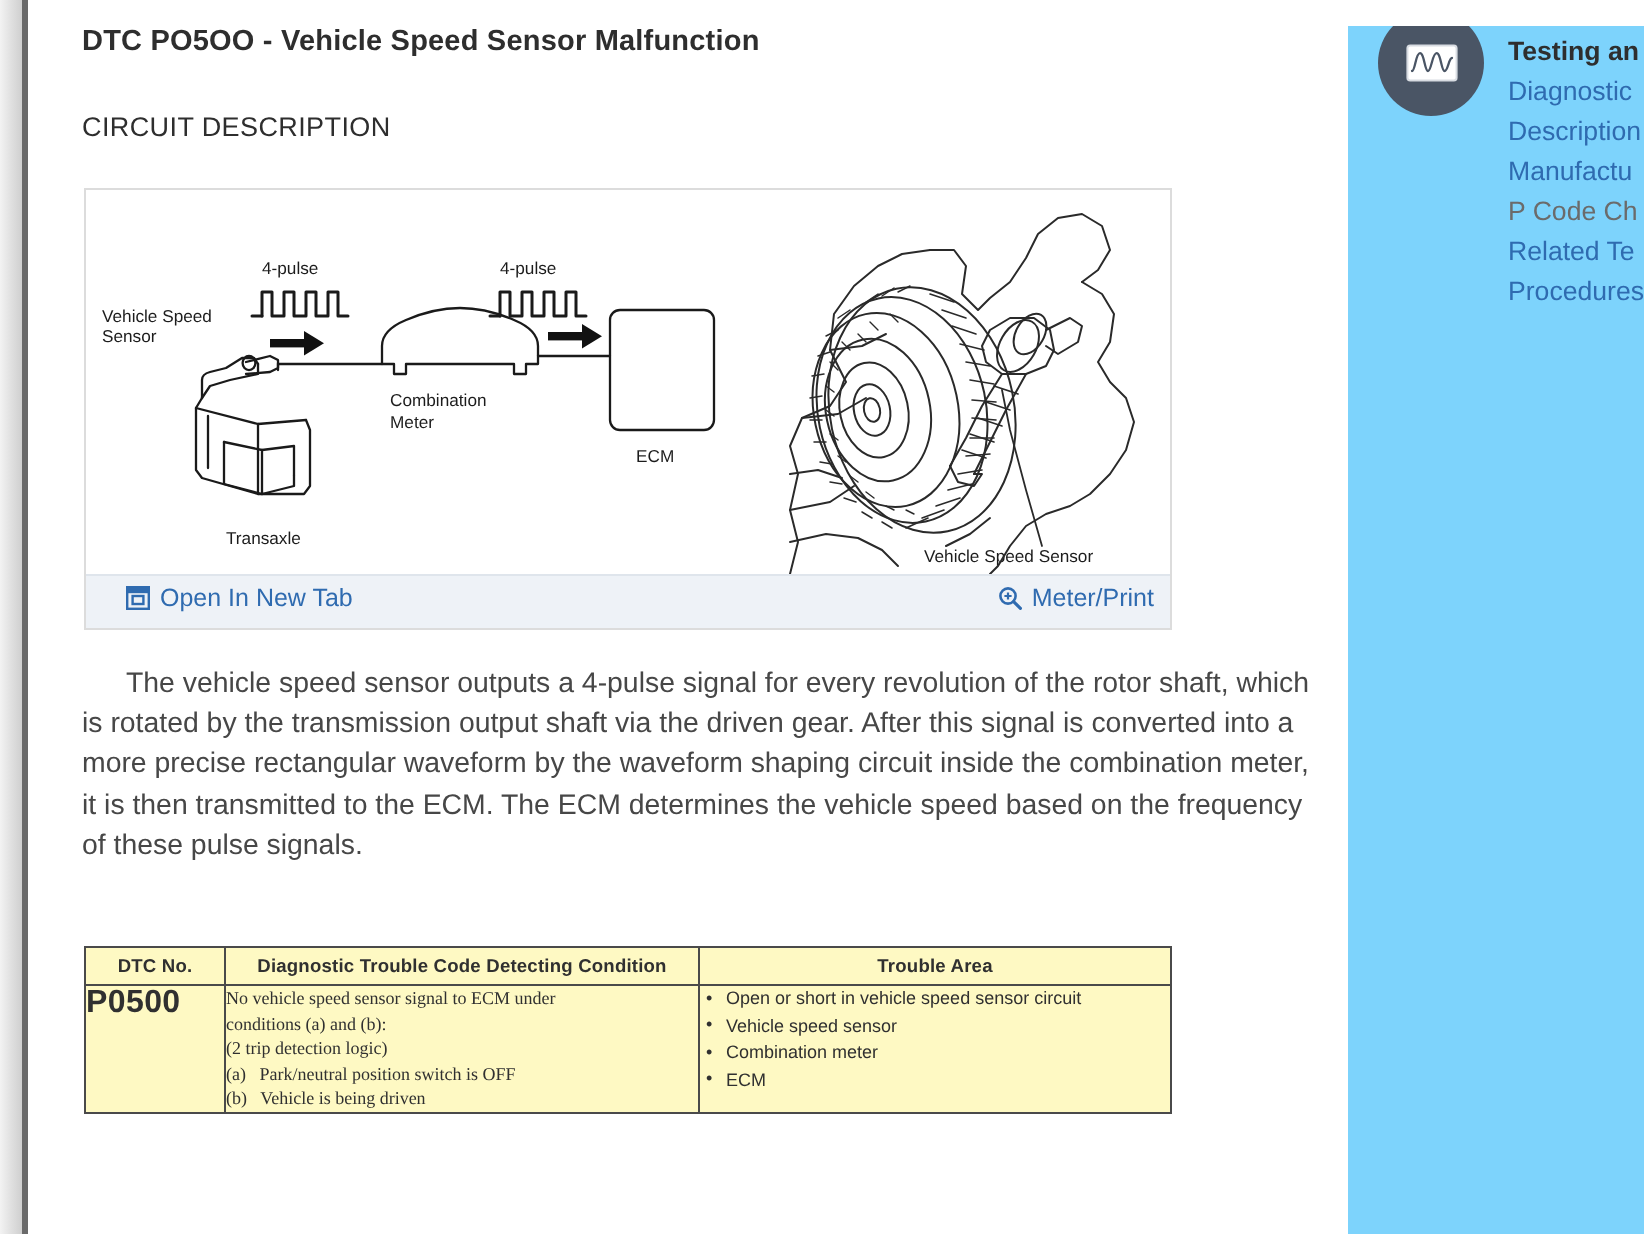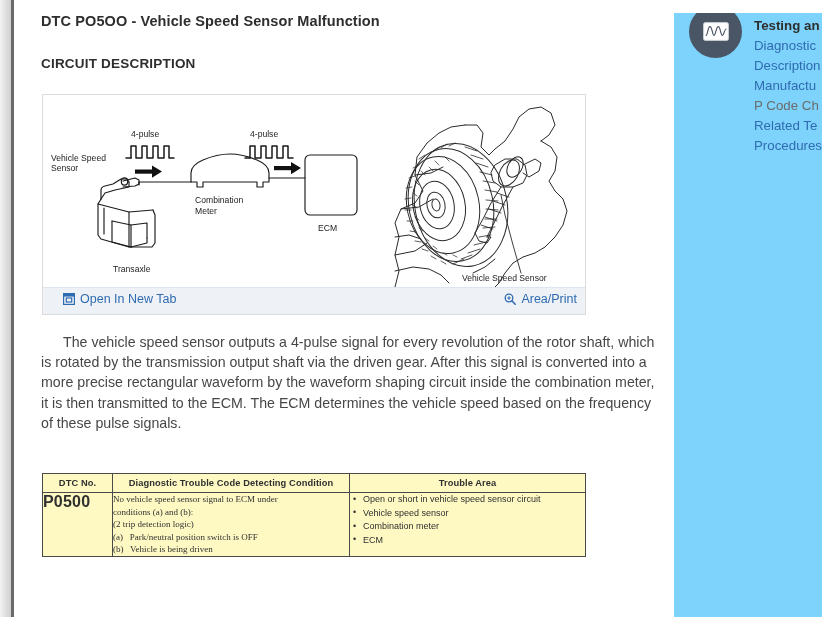--- a/index.html
+++ b/index.html
@@ -40,21 +40,21 @@
     font-size: 14.5px;
     font-weight: bold;
     color: #2e2e2e;
     letter-spacing: .1px;
     white-space: nowrap;
   }
   .section-heading {
     position: absolute;
     left: 27px; top: 56px;
     font-size: 13.5px;
-    font-weight: bold;
+    font-weight: normal;
     color: #2e2e2e;
     letter-spacing: .2px;
     white-space: nowrap;
   }
 
   
   #figure-card {
     position: absolute;
     left: 28px; top: 94px;
     width: 544px;
@@ -380,21 +380,21 @@
         <span>Open In New Tab</span>
       </div>
       <div class="toolbar-link" id="zoom-print">
         <span class="ttl-icon">
           <svg width="12" height="12" viewBox="0 0 12 12">
             <circle cx="5" cy="5" r="3.8" fill="none" stroke="#2f6bb0" stroke-width="1.3"></circle>
             <path d="M3.2,5 L6.8,5 M5,3.2 L5,6.8" stroke="#2f6bb0" stroke-width="1.1"></path>
             <path d="M7.8,7.8 L11.2,11.2" stroke="#2f6bb0" stroke-width="1.6" stroke-linecap="round"></path>
           </svg>
         </span>
-        <span>Area/Print</span>
+        <span>Meter/Print</span>
       </div>
     </div>
   </div>
 
   <div id="body-paragraph">The vehicle speed sensor outputs a 4-pulse signal for every revolution of the rotor shaft, which is rotated by the transmission output shaft via the driven gear. After this signal is converted into a more precise rectangular waveform by the waveform shaping circuit inside the combination meter, it is then transmitted to the ECM. The ECM determines the vehicle speed based on the frequency of these pulse signals.</div>
 
   <table id="dtc-table">
     <thead>
       <tr>
         <th class="col-dtc">DTC No.</th>

